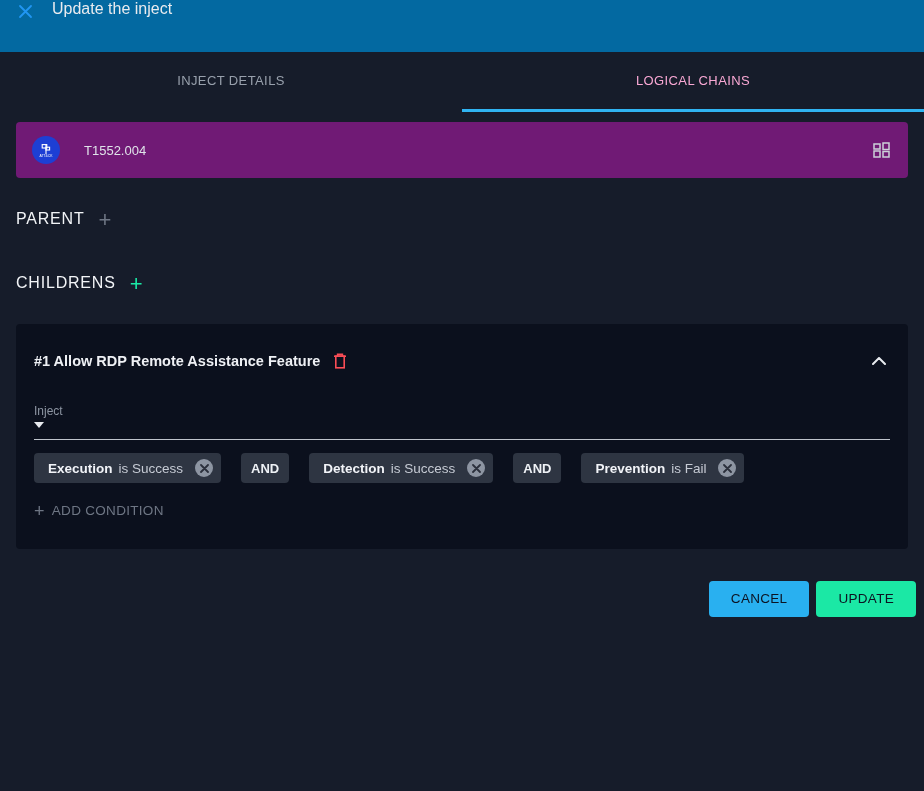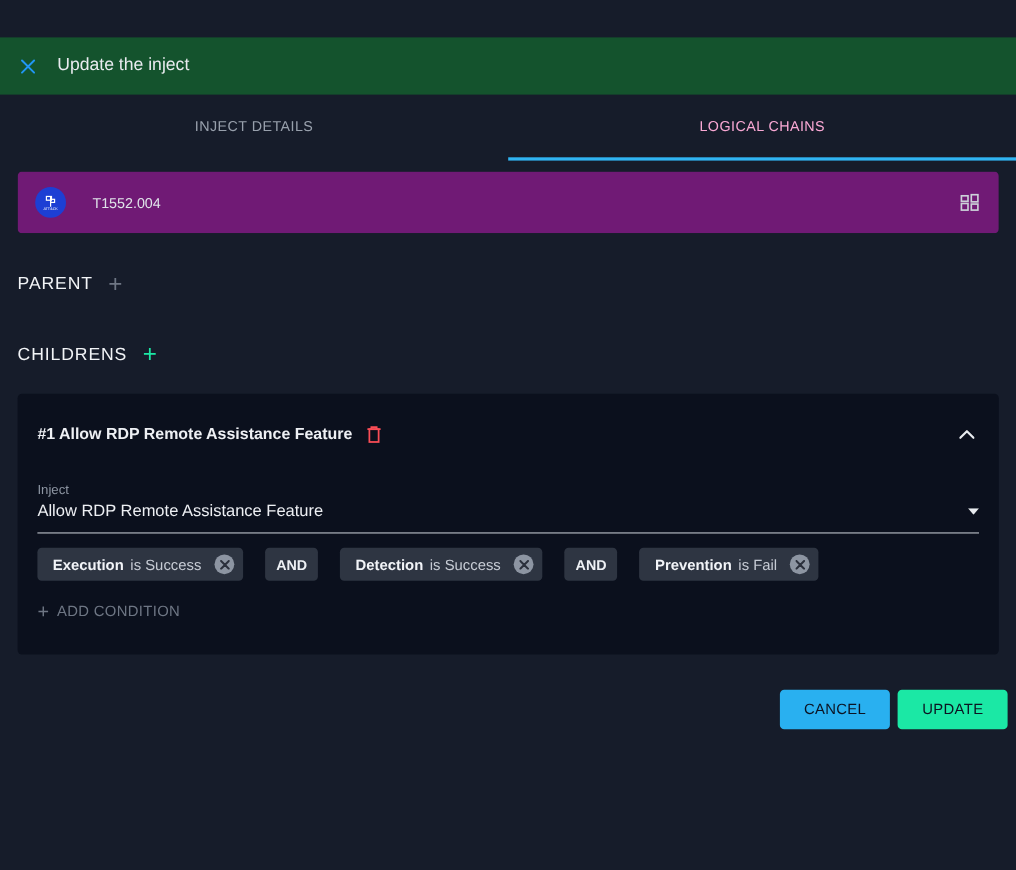--- a/index.html
+++ b/index.html
@@ -5,23 +5,23 @@
   html,body { margin:0; padding:0; }
   body {
     width:924px; height:791px;
     background:#161c2a;
     font-family:"Liberation Sans","DejaVu Sans",sans-serif;
     overflow:hidden;
     -webkit-font-smoothing:antialiased;
   }
   
   .titlebar {
-    height:52px; background:#14532d;
-    display:flex; align-items:center;
-    padding:0 14px; gap:16px;margin-top:34px;
+    height:52px; background:#0369a1;
+    display:flex; align-items:flex-start;
+    padding:0 14px; gap:16px;
   }
   .close-btn { width:22px; height:22px; display:flex; align-items:center; justify-content:center; cursor:pointer; }
   .titlebar-title { font-size:16px; color:#e9ebef; }
 
   
   .tabsbar { display:flex; height:60px; }
   .tab {
     flex:1; display:flex; align-items:center; justify-content:center;
     font-size:13px; letter-spacing:.4px; color:#98a0ac;
     border-bottom:3px solid transparent; cursor:pointer;
@@ -42,21 +42,21 @@
   }
   .technique-id { font-size:13px; color:#dfe3e9; }
   .grid-btn { margin-left:auto; display:flex; align-items:center; cursor:pointer; }
   .attack-card-body {
     height:66px; background:#0b101d;
     display:flex; align-items:center; justify-content:center;
   }
   .attack-title { font-size:17px; color:#eceef2; }
 
   
-  .section-row { display:flex; align-items:flex-end; gap:14px; height:24px; }
+  .section-row { display:flex; align-items:flex-start; gap:14px; height:24px; }
   .section-row.parent { margin-top:32px; }
   .section-row.childrens { margin-top:40px; }
   .section-label { font-size:16px; color:#f2f4f7; letter-spacing:.8px; }
   .plus-btn { font-size:22px; line-height:20px; cursor:pointer; font-weight:400; }
   .plus-gray { color:#6e7684; }
   .plus-teal { color:#1be8a5; }
 
   
   .child-card {
     margin-top:26px; background:#0b101d; border-radius:4px;
@@ -175,21 +175,20 @@
       </span>
       <span class="collapse-btn">
         <svg width="14" height="8" viewBox="0 0 14 8" fill="none" stroke="#e8ebef" stroke-width="2" stroke-linecap="round" stroke-linejoin="round">
           <path d="M1 7 L7 1 L13 7"></path>
         </svg>
       </span>
     </div>
 
     <div class="inject-label">Inject</div>
     <div class="select-row">
-      <span class="select-value">Allow RDP Remote Assistance Feature</span>
       <span class="caret">
         <svg width="10" height="6" viewBox="0 0 10 6">
             <path d="M0 0 H10 L5 6 Z" fill="#e8ebef"></path>
           </svg>
       </span>
     </div>
 
 
     <div class="chips-row">
 

